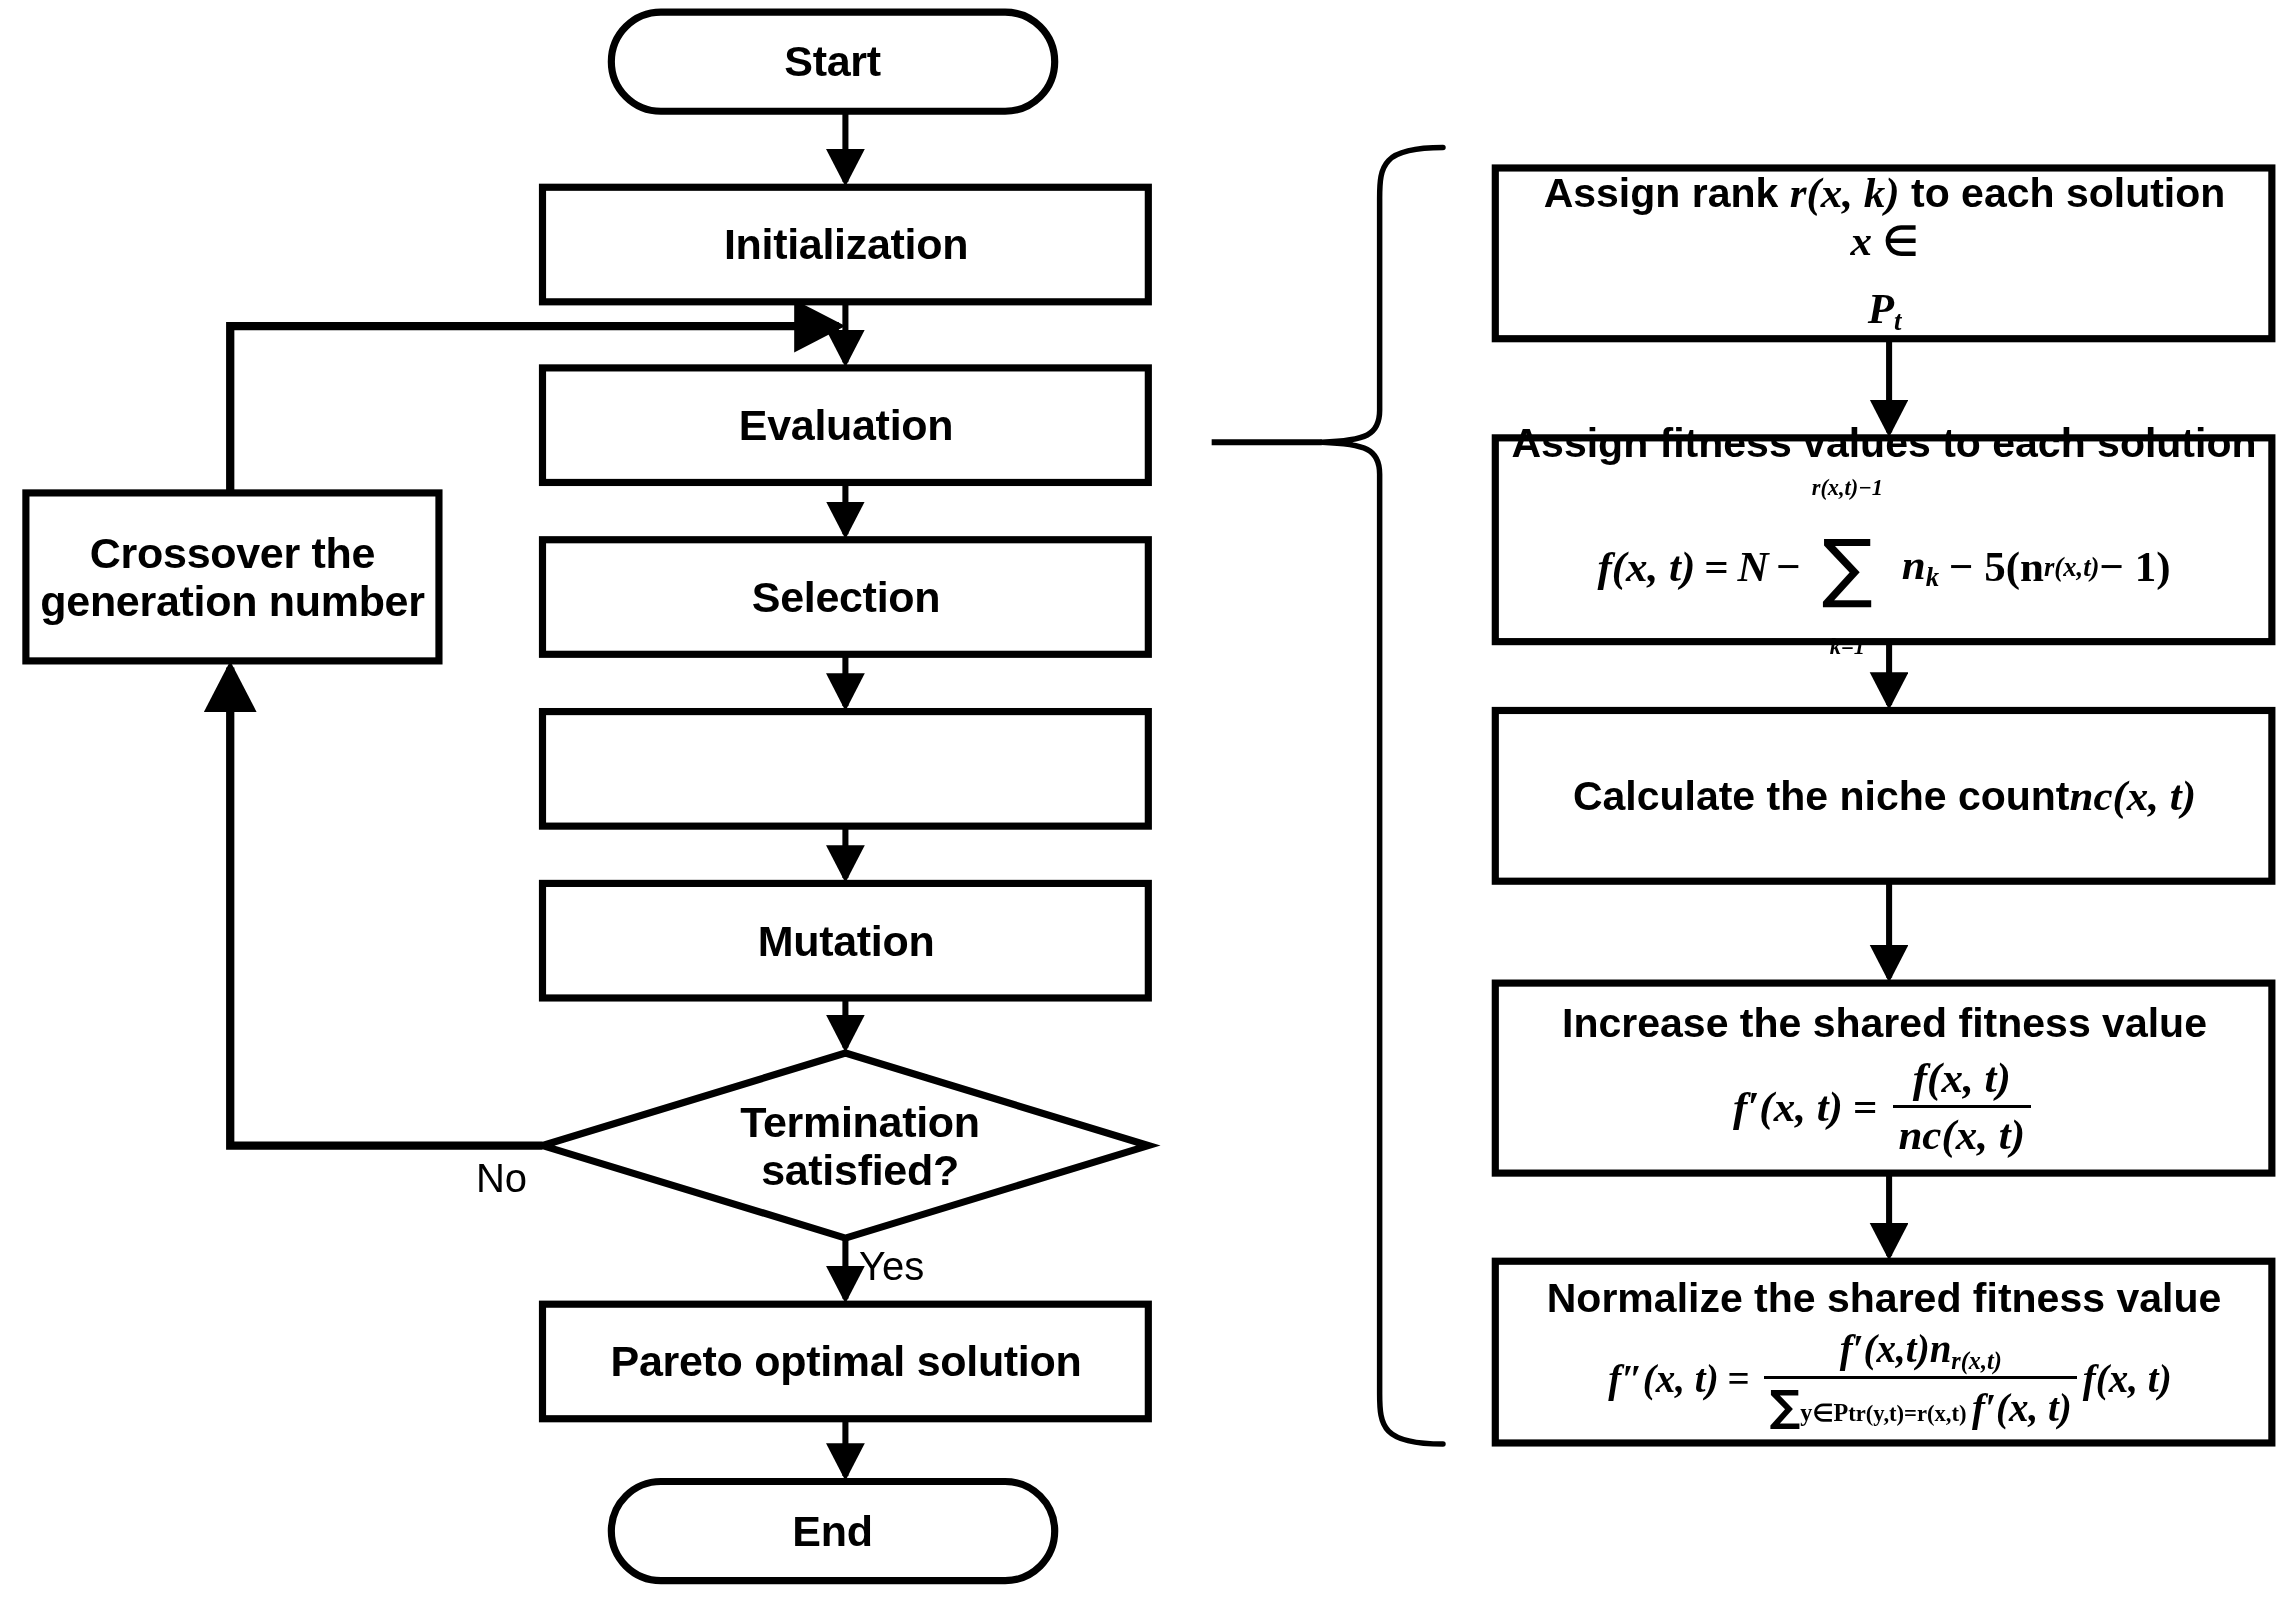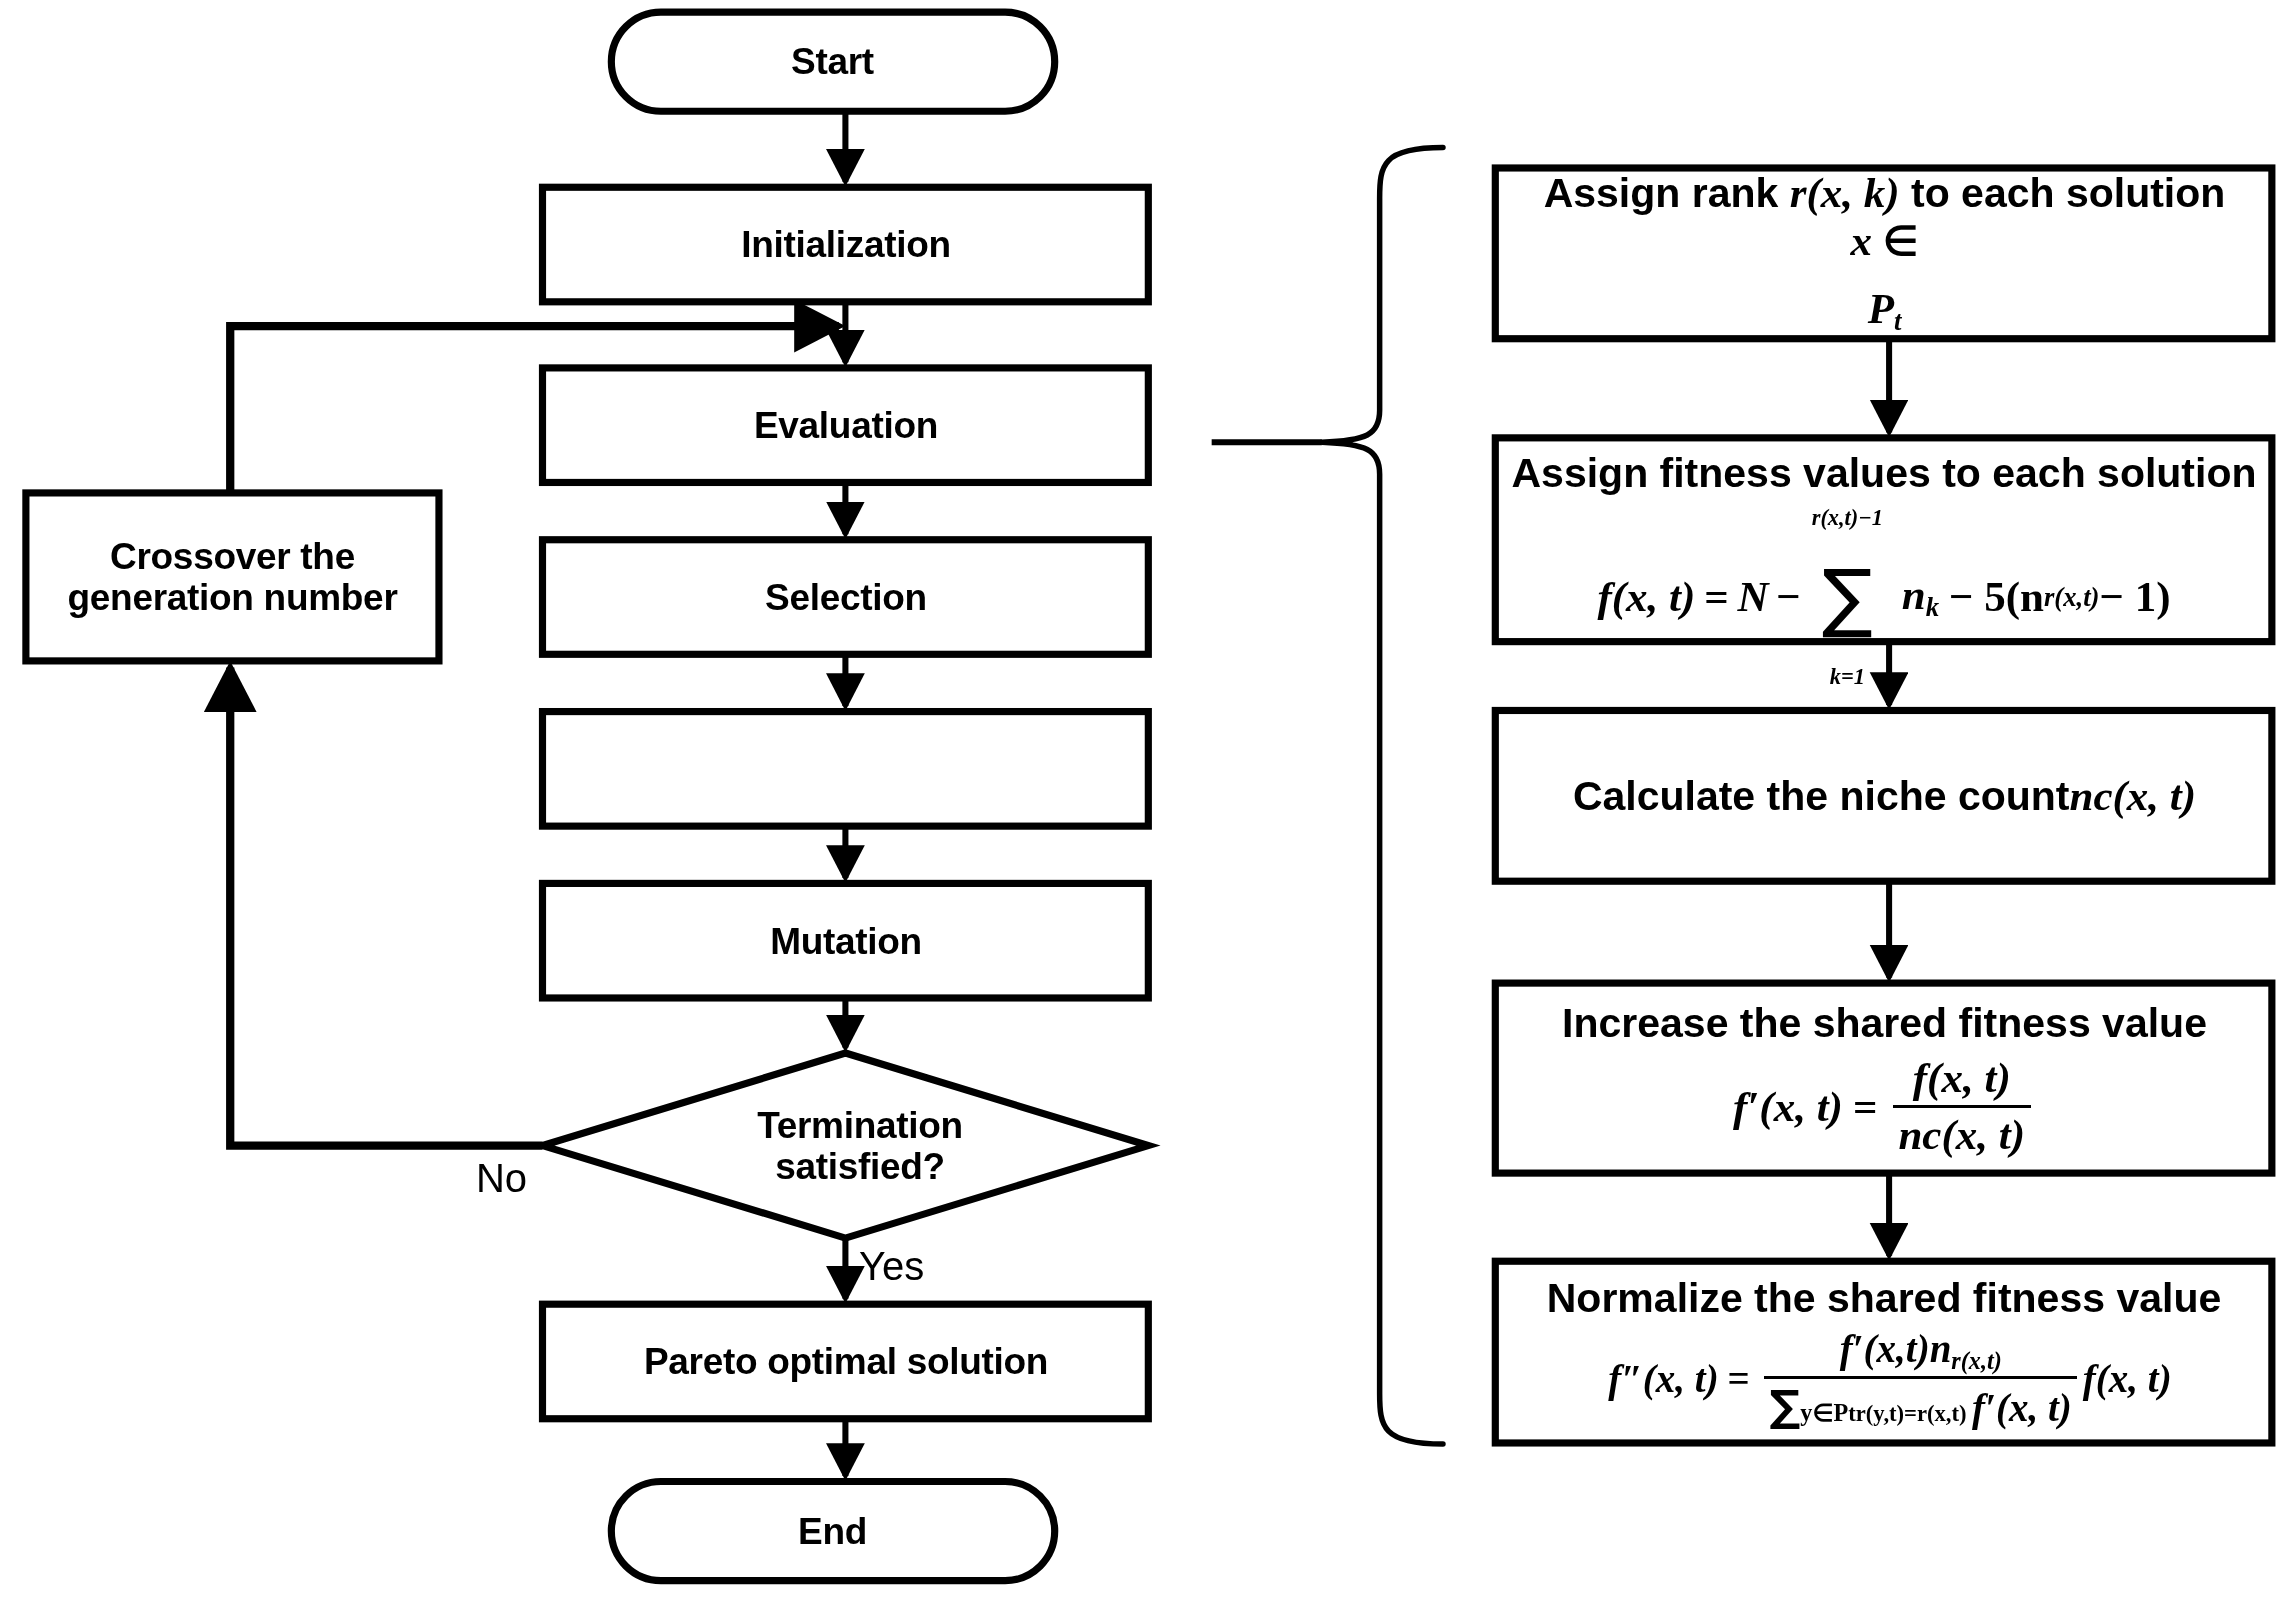--- a/index.html
+++ b/index.html
@@ -51,21 +51,21 @@
     align-items: center;
     justify-content: center;
     text-align: center;
     color: #000000;
     line-height: 1.12;
     pointer-events: none;
   }
   .left-label {
     font-family: "Liberation Sans", sans-serif;
     font-weight: bold;
-    font-size: 37px;
+    font-size: 43px;
     letter-spacing: -0.3px;
   }
   .right-label {
     font-family: "Liberation Sans", sans-serif;
     font-weight: bold;
     font-size: 41px;
   }
   .branch-label {
     font-family: "Liberation Sans", sans-serif;
     font-weight: normal;
@@ -241,21 +241,21 @@
 
   <div class="txt" style="left:1507px; top:176px; width:755px; height:154px; flex-direction:column;gap:16px;">
     <div class="right-label">
       <span>Assign rank </span><span class="mathline">r(x, k)</span><span> to each solution </span><span class="mathline">x </span><span>∈</span>
     </div>
     <div class="mathline" style="margin-top:4.4px;">
       <span>P</span><sub>t</sub>
     </div>
   </div>
 
-  <div class="txt" style="left:1504px; top:443px; width:760px; height:193px; flex-direction:column; justify-content:center;margin-top:30px;">
+  <div class="txt" style="left:1504px; top:443px; width:760px; height:193px; flex-direction:column; justify-content:center;">
     <div class="right-label">Assign fitness values to each solution</div>
     <div class="mathline" style="margin-top:10px; display:flex; align-items:center; justify-content:center;">
       <span>f(x, t)</span>
       <span class="up" style="margin:0 8.8px;">=</span>
       <span>N</span>
       <span class="up" style="margin:0 7.7px;">−</span>
       <span class="bigsum">
         <span class="lim">r(x,t)−1</span>
         <span class="sig">∑</span>
         <span class="lim">k=1</span>

